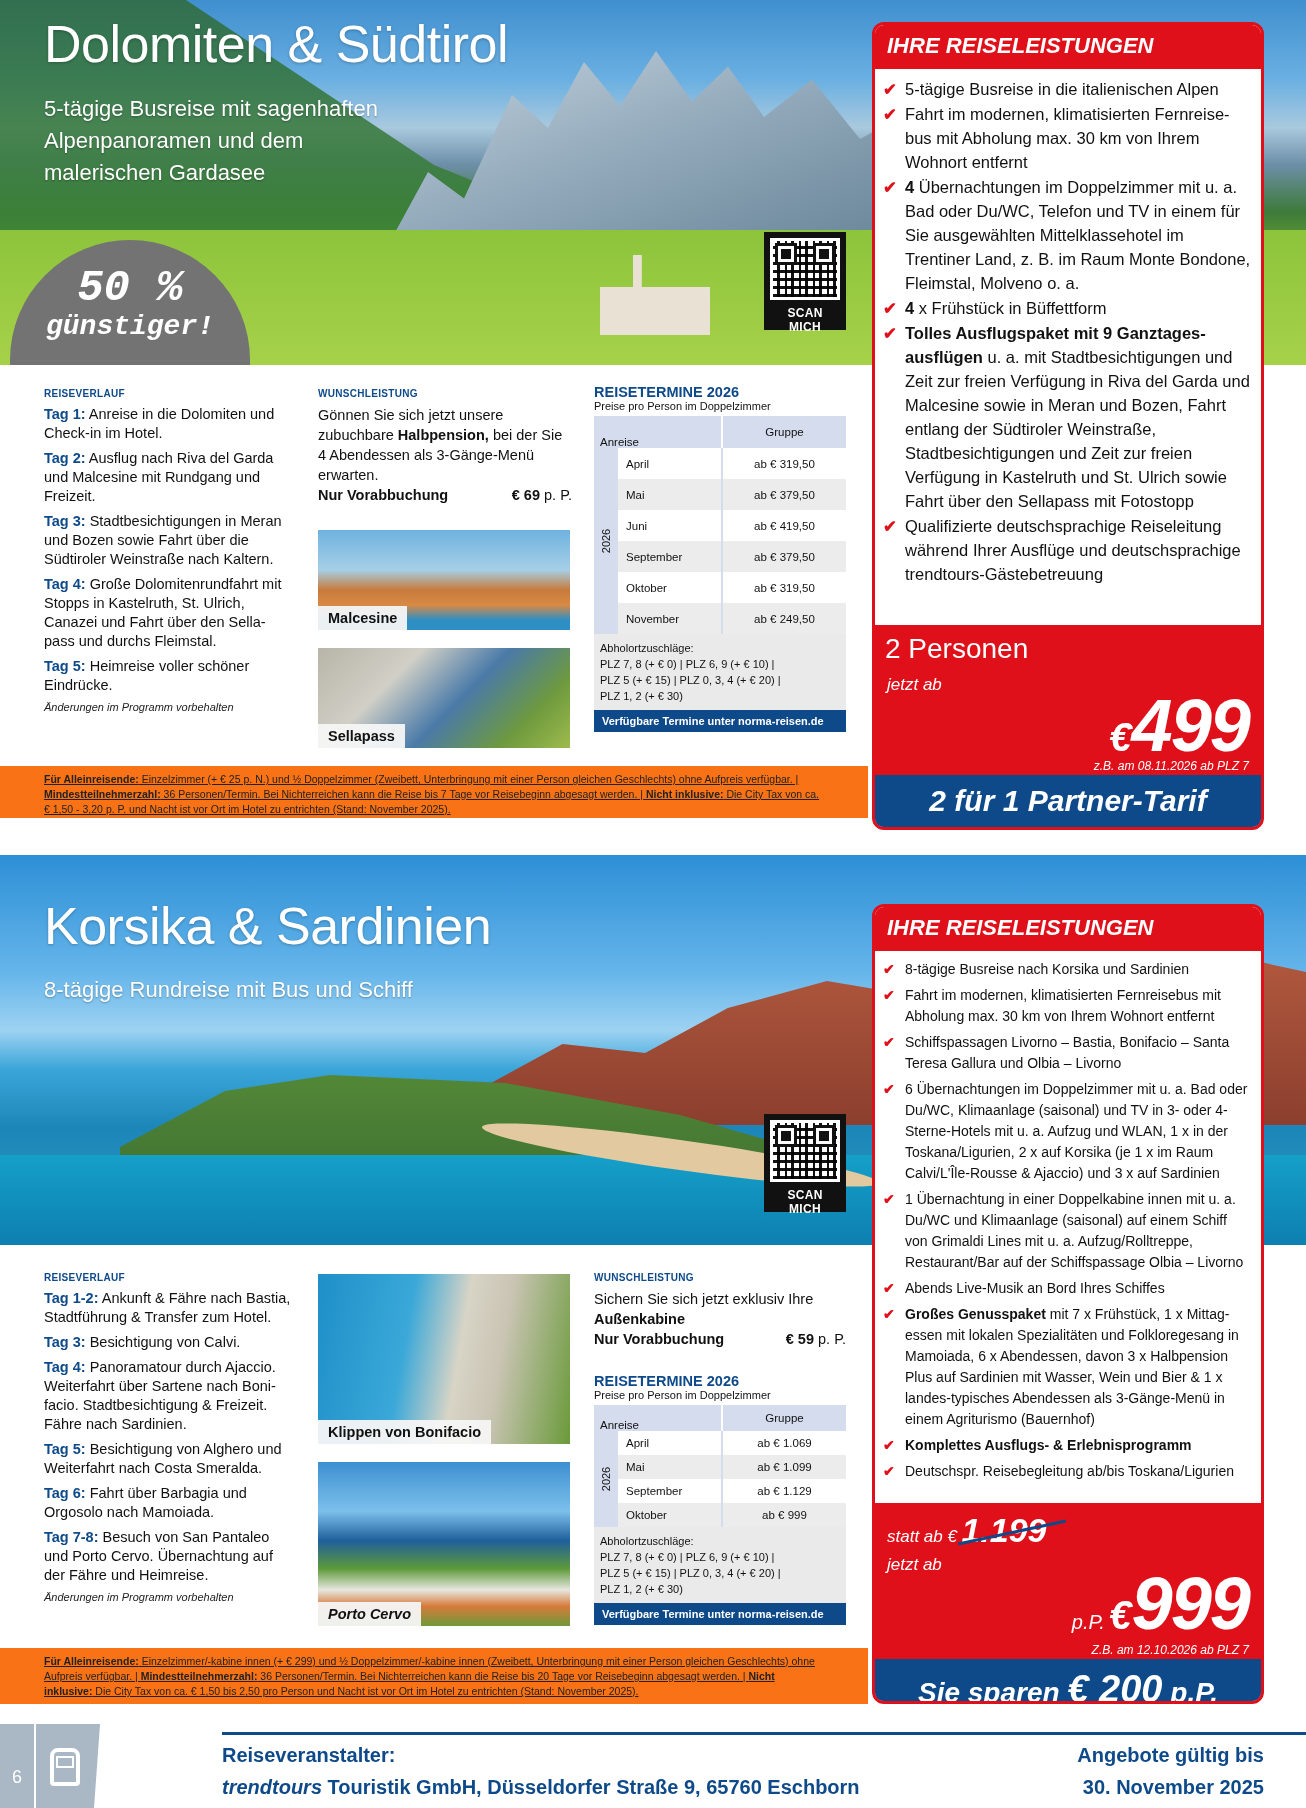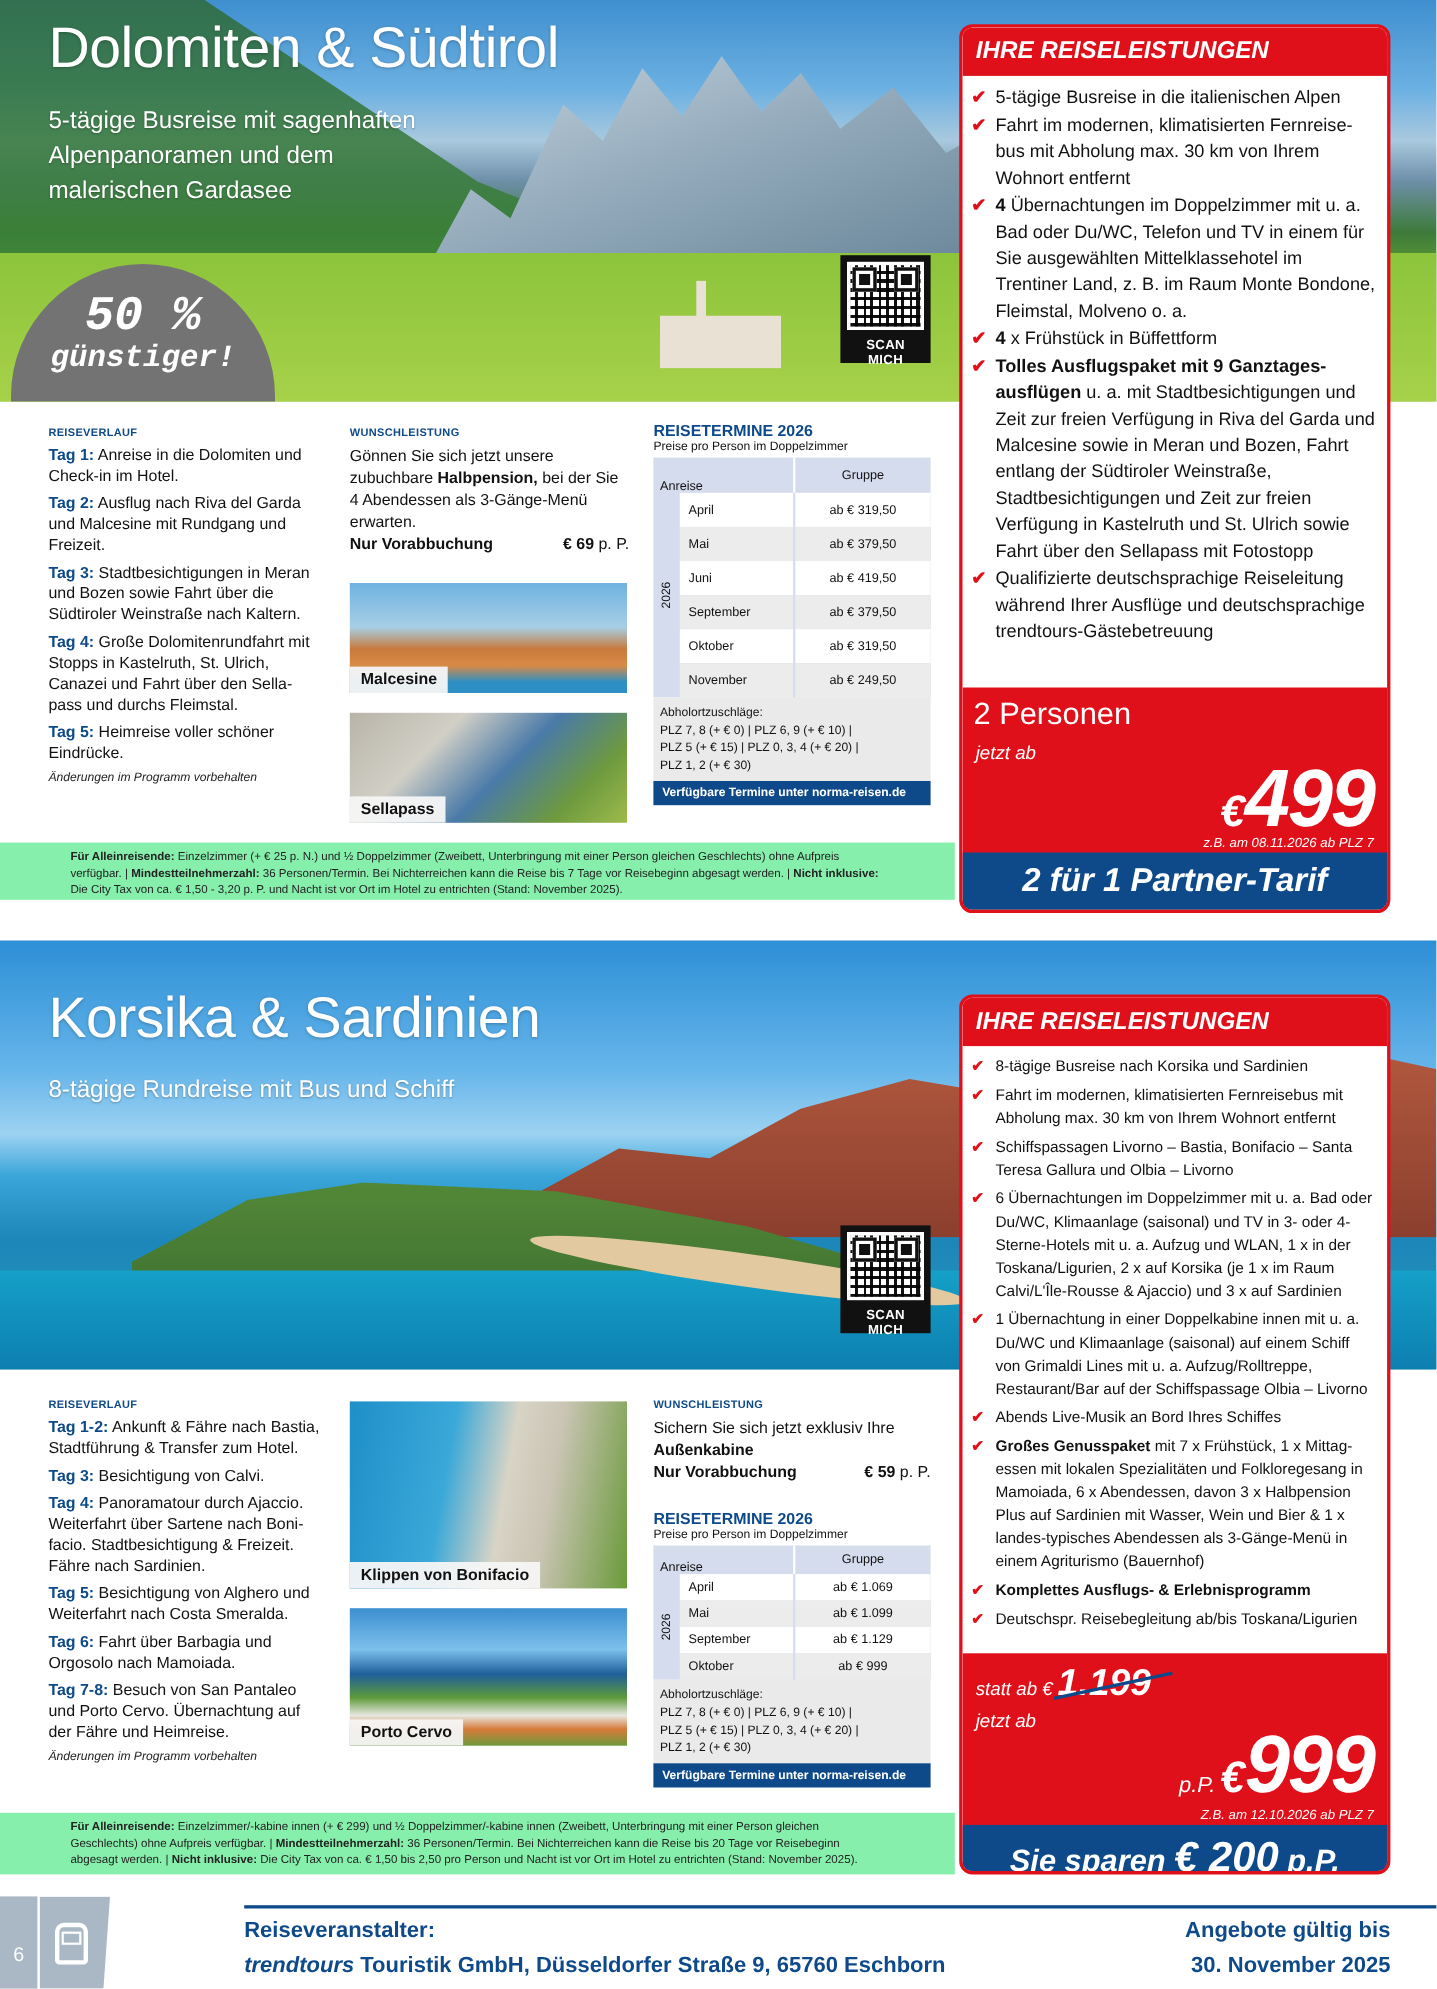--- a/index.html
+++ b/index.html
@@ -52,21 +52,21 @@
   .ttable .year span { transform: rotate(-90deg); font-size: 11px; }
   .ttable .rows { flex: 1; }
   .ttable .r { display: flex; height: 31px; align-items: center; }
   .ttable .r:nth-child(odd) { background: #fff; }
   .ttable .r:nth-child(even) { background: #ececec; }
   .ttable .r .m { width: 103px; padding-left: 8px; }
   .ttable .r .p { flex: 1; text-align: center; border-left: 2px solid #d5dcee; height: 100%; display: flex; align-items: center; justify-content: center; }
   .surch { background: #eaeaea; font-size: 11px; line-height: 16px; padding: 6px 6px; width: 252px; }
   .avail { background: #0e4a8a; color: #fff; font-size: 11px; font-weight: 700; padding: 5px 8px; width: 252px; }
 
-  .fine { position: absolute; left: 0; width: 868px; background: #86efac; font-size: 10.5px; line-height: 15px; padding: 6px 64px; color: #222; }
+  .fine { position: absolute; left: 0; width: 868px; background: #f97316; font-size: 10.5px; line-height: 15px; padding: 6px 44px; color: #222; text-decoration: underline; }
 
   .leist { position: absolute; left: 872px; width: 392px; border: 3px solid #e0101a; border-radius: 12px; overflow: hidden; background: #fff; }
   .leist .hdr { background: #e0101a; color: #fff; font-size: 22px; font-weight: 700; font-style: italic; padding: 8px 12px; height: 44px; }
   .leist ul { list-style: none; padding: 8px 10px 6px 8px; }
   .leist li { position: relative; padding-left: 22px; }
   .leist li .chk { position: absolute; left: 0; top: 0; color: #e0101a; font-weight: 700; }
   .leist-dolo li { font-size: 16.5px; line-height: 24px; margin-bottom: 1px; }
   .leist-kors li { font-size: 14px; line-height: 21px; margin-bottom: 5px; }
   .price { background: #e0101a; color: #fff; position: relative; }
   .price .bar { background: #0e4a8a; color: #fff; text-align: center; font-weight: 700; font-style: italic; }
@@ -216,21 +216,21 @@
   <p><span class="tag">Tag 4:</span> <span>Panoramatour durch Ajaccio. Weiterfahrt über Sartene nach Boni-facio. Stadtbesichtigung &amp; Freizeit. Fähre nach Sardinien.</span></p>
   <p><span class="tag">Tag 5:</span> <span>Besichtigung von Alghero und Weiterfahrt nach Costa Smeralda.</span></p>
   <p><span class="tag">Tag 6:</span> <span>Fahrt über Barbagia und Orgosolo nach Mamoiada.</span></p>
   <p><span class="tag">Tag 7-8:</span> <span>Besuch von San Pantaleo und Porto Cervo. Übernachtung auf der Fähre und Heimreise.</span></p>
   <div class="note">Änderungen im Programm vorbehalten</div>
 </div>
 
 <div class="photo" style="position:absolute; left:318px; top:1274px; height:170px; background:linear-gradient(100deg,#1e8fc8 0%,#3aa8d8 35%,#d8d4c6 55%,#c9c4b3 70%,#6a9a3a 100%);">
   <div class="cap">Klippen von Bonifacio</div>
 </div>
-<div class="photo" style="position:absolute; left:318px; top:1462px; height:125px; background:linear-gradient(180deg,#3d8fd0 0%,#7cc0ec 30%,#1f5f9a 48%,#5d9a3a 65%,#e7e7e0 78%,#d77a3a 88%,#6e9a3a 100%);">
+<div class="photo" style="position:absolute; left:318px; top:1462px; height:164px; background:linear-gradient(180deg,#3d8fd0 0%,#7cc0ec 30%,#1f5f9a 48%,#5d9a3a 65%,#e7e7e0 78%,#d77a3a 88%,#6e9a3a 100%);font-style:italic;">
   <div class="cap">Porto Cervo</div>
 </div>
 
 <div class="wunsch" style="position:absolute; left:594px; top:1272px; width:252px;">
   <div class="col-h">WUNSCHLEISTUNG</div>
   <p>Sichern Sie sich jetzt exklusiv Ihre</p>
   <p><b>Außenkabine</b></p>
   <div class="row">
       <b>Nur Vorabbuchung</b>
       <span><b>€ 59</b> <span>p. P.</span></span>

